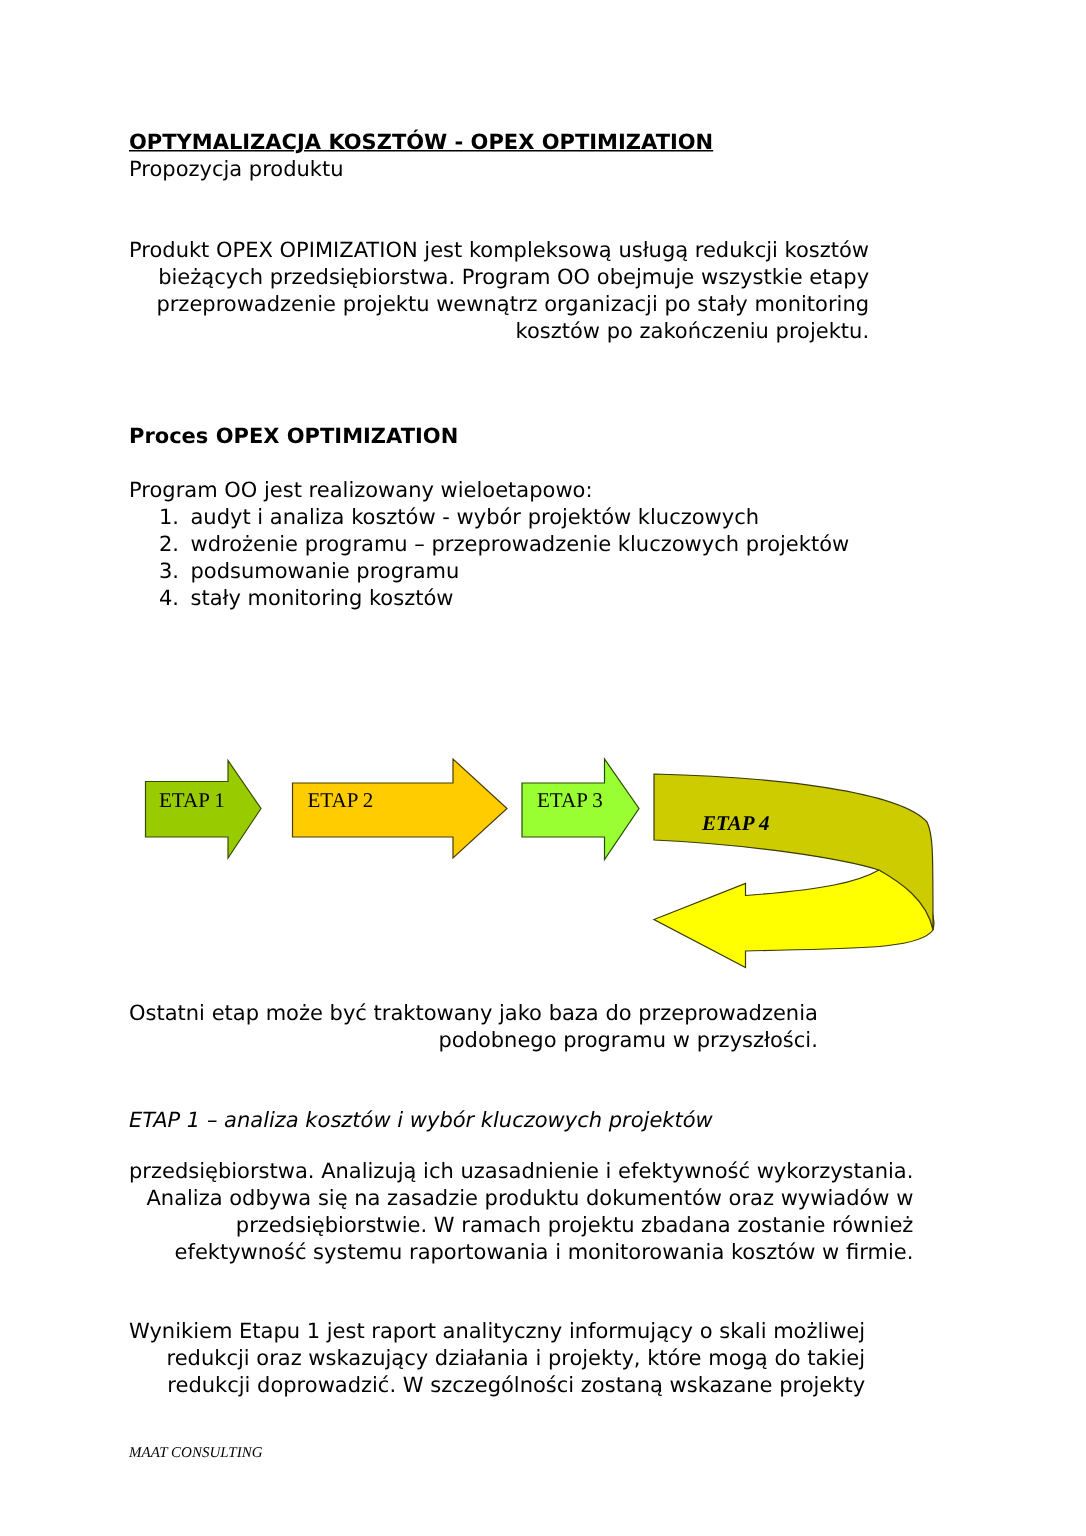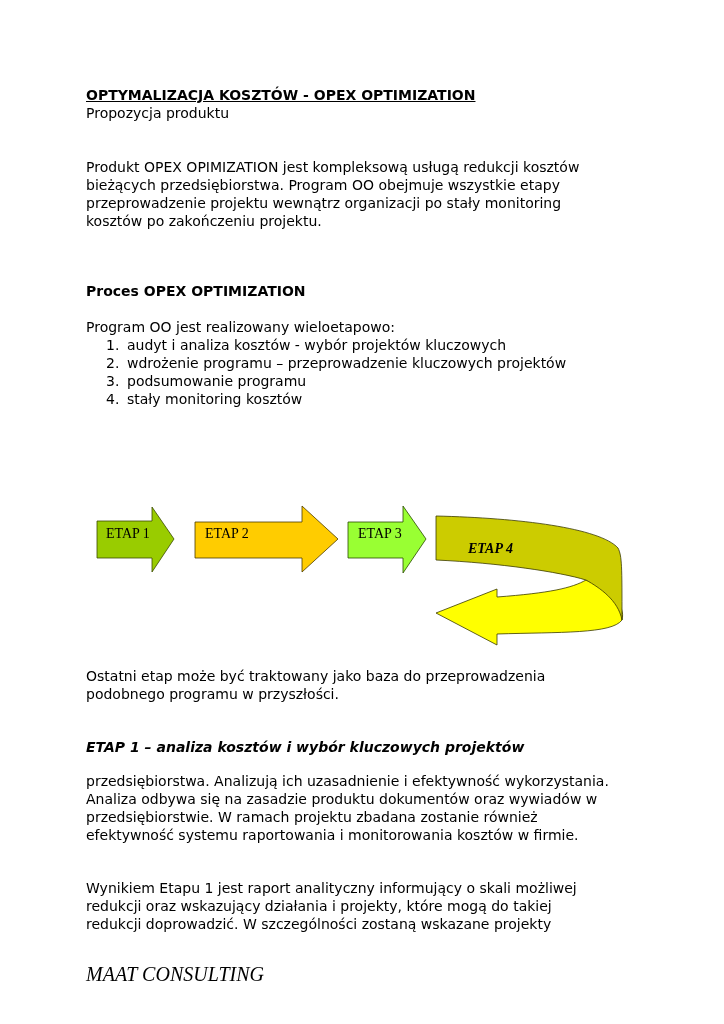--- a/index.html
+++ b/index.html
@@ -2,28 +2,28 @@
 <html><head>
 <meta charset="utf-8">
 <style>
   html, body { margin: 0; padding: 0; background: #ffffff; }
   body { width: 724px; height: 1024px; position: relative; overflow: hidden;
          font-family: "DejaVu Sans", sans-serif; color: #000; }
   .page { position: absolute; left: 0; top: 0; width: 724px; height: 1024px; background: #fff; }
   .txt { position: absolute; left: 86px; font-size: 14px; line-height: 18px; white-space: nowrap; margin: 0; }
   .title { font-weight: bold; text-decoration: underline; }
   .h2 { font-weight: bold; text-align: right; }
-  .h3 { font-weight: bold; font-style: italic; }
-  .para span { display: block; }
+  .h3 { font-weight: normal; font-style: italic; }
+  .para span { display: block; text-align: right; }
   ol.steps { position: absolute; left: 86px; top: 332px; margin: 0; padding: 0; list-style: none;
              font-size: 14px; line-height: 18px; }
   ol.steps li { position: relative; padding-left: 41px; white-space: nowrap; }
   ol.steps li .num { position: absolute; left: 20px; }
   .footer { position: absolute; left: 86px; top: 963px; font-family: "Liberation Serif", serif;
-            font-style: italic; font-size: 20px; }
+            font-style: italic; font-size: 10px; }
   svg.diagram { position: absolute; left: 0; top: 0; }
   .arrow-label { font-family: "Liberation Serif", serif; font-size: 14px; }
   .arrow-label-4 { font-family: "Liberation Serif", serif; font-size: 14px; font-weight: bold; font-style: italic; }
 </style>
 </head>
 <body>
 
 <div class="page">
 
   <p class="txt title" style="top:86px;">OPTYMALIZACJA KOSZTÓW - OPEX OPTIMIZATION</p>

